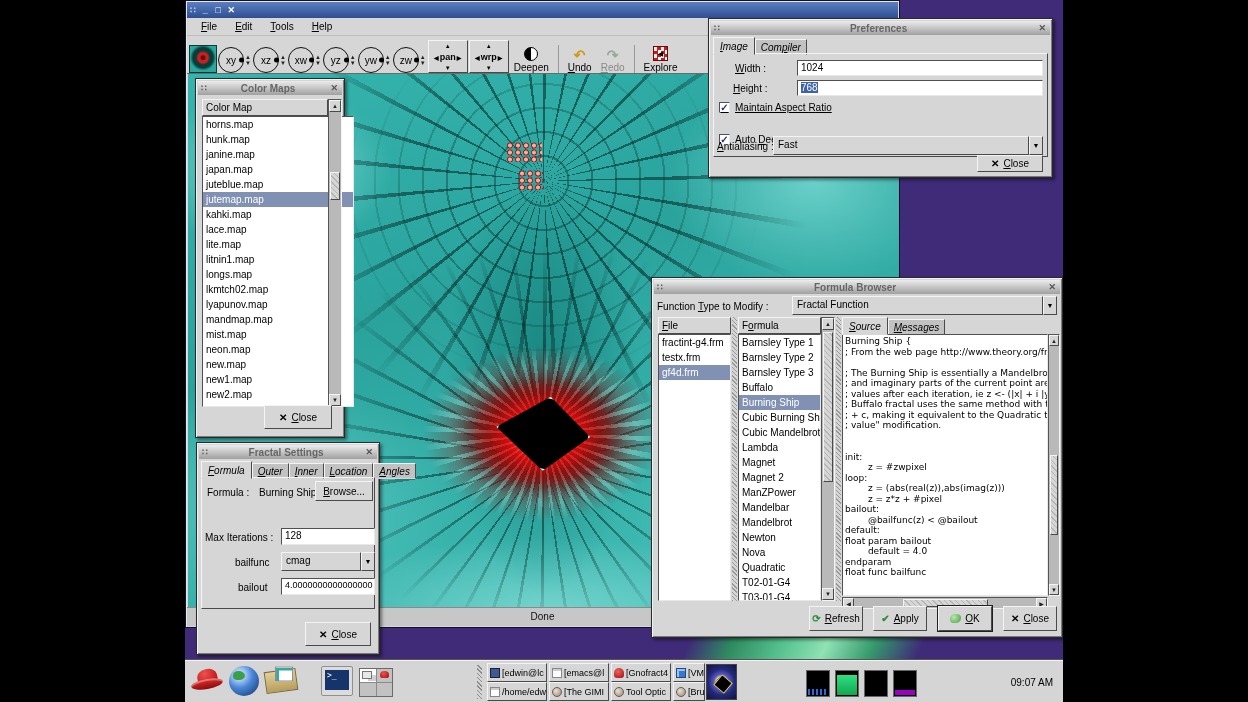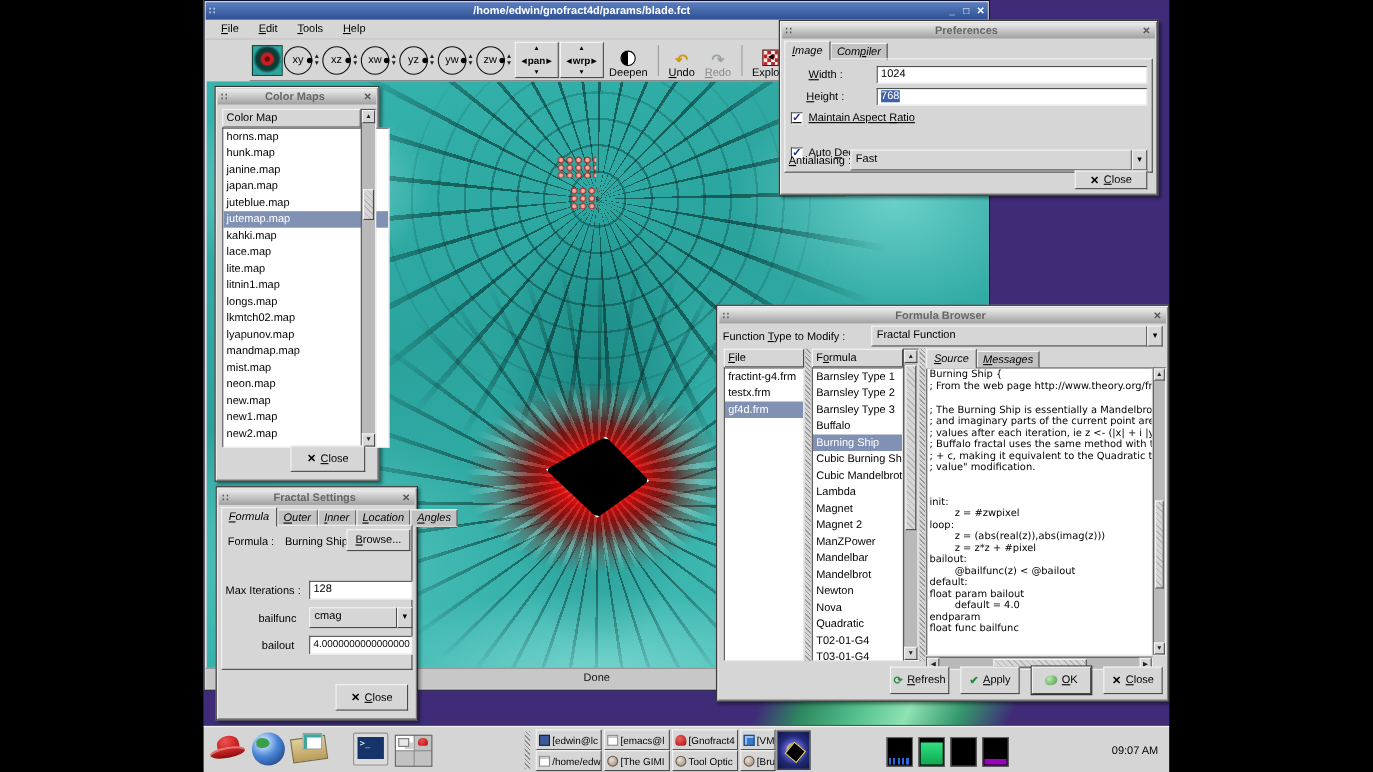--- a/index.html
+++ b/index.html
@@ -57,22 +57,22 @@
   .pane-handle { position:absolute; width:5px; background:#d6d6d6;
     background-image:repeating-linear-gradient(45deg, rgba(90,90,90,.5) 0 1px, transparent 1px 3px); }
 
   
   .win-main { position:absolute; left:0; top:0; width:715px; height:628px; background:#d6d6d6;
               border:1px solid #10102c; box-shadow:inset 1px 1px 0 #e8e8e8; }
   .menubar { position:absolute; left:1px; top:17px; height:18px; right:1px; background:#d6d6d6;
              display:flex; align-items:center; gap:2px; padding-left:6px; border-bottom:1px solid #bdbdbd;}
   .menu-item { font-size:10px; padding:2px 8px; }
   .toolbar { position:absolute; left:1px; top:35px; right:1px; height:38px; background:#d6d6d6;
-             display:flex; align-items:center; gap:1px; padding-left:2px;
-             border-bottom:1px solid #6a6a6a;margin-left:40px; }
+             display:flex; align-items:flex-end; gap:1px; padding-left:2px;
+             border-bottom:1px solid #6a6a6a; }
   .tb-thumb { width:28px; height:28px; border:1px solid #0a3c38;
     background:radial-gradient(circle at 50% 45%, #6a0d0d 0 2px, #c82020 3px 5px, #0a3c38 7px 10px, #2aa8a0 13px),
                repeating-conic-gradient(from 0deg at 50% 50%, rgba(6,50,46,.55) 0 9deg, transparent 9deg 30deg); }
   .rot-group { display:flex; align-items:center; }
   .circle { position:relative; width:26px; height:26px; border:1px solid #111; border-radius:50%;
             background:#d6d6d6; display:flex; align-items:center; justify-content:center; font-size:10px; }
   .circle::after { content:""; position:absolute; right:-1px; top:50%; transform:translateY(-50%);
                    width:5px; height:5px; border-radius:50%; background:#000; }
   .spin { display:flex; flex-direction:column; font-size:6px; color:#222; line-height:6px; padding:0 1px; }
   .pad { width:40px; height:33px; border:1px solid; border-color:#f4f4f4 #4a4a4a #4a4a4a #f4f4f4;
@@ -201,21 +201,20 @@
 <body>
 
 <div class="screen">
   <div class="desktop">
     <div class="swoosh"></div>
   </div>
 
   <div class="win-main" style="z-index:2;">
     <div class="titlebar-blue">
       <span class="t-icon">∷</span>
-      <span class="t-title">/home/edwin/gnofract4d/params/blade.fct</span>
       <span class="wbtn">_</span>
       <span class="wbtn">□</span>
       <span class="wbtn">✕</span>
     </div>
     <div class="menubar">
       <span class="menu-item mn"><u>F</u>ile</span>
       <span class="menu-item mn"><u>E</u>dit</span>
       <span class="menu-item mn"><u>T</u>ools</span>
       <span class="menu-item mn"><u>H</u>elp</span>
     </div>

